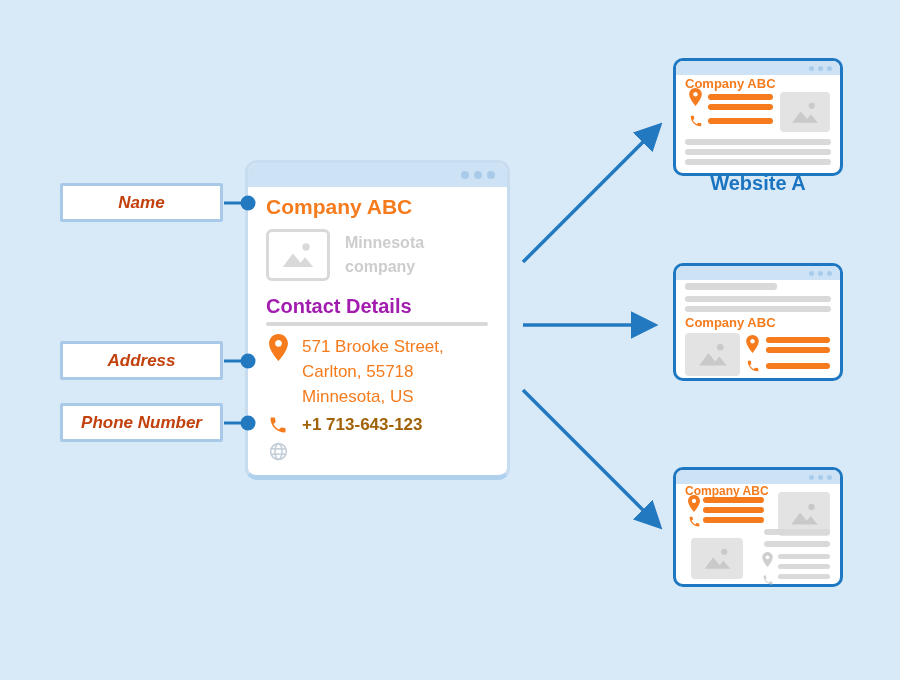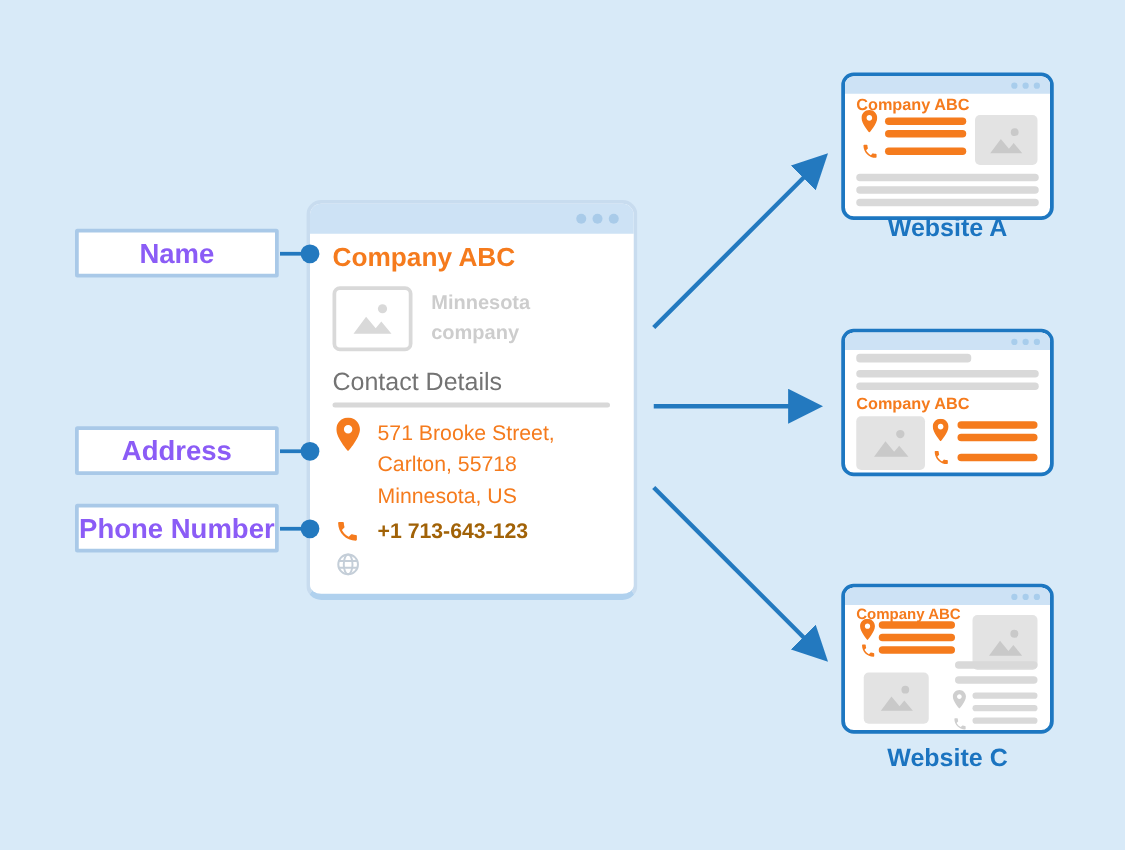--- a/index.html
+++ b/index.html
@@ -6,37 +6,37 @@
   body { background:#d8eaf8; font-family:"Liberation Sans", sans-serif; }
   .canvas { position:relative; width:900px; height:680px; background:#d8eaf8; overflow:hidden; }
 
   
   .overlay { position:absolute; left:0; top:0; width:900px; height:680px; z-index:5; pointer-events:none; }
 
   
   .label-box { position:absolute; width:163px; height:39px; background:#ffffff;
     border:3px solid #a9c9e8; border-radius:2px; display:flex; align-items:center; justify-content:center;
     z-index:2; }
-  .label-box span { font-size:22px; font-weight:bold; color:#8b5cf6; }
+  .label-box span { font-size:17px; font-weight:bold; color:#c2410c;font-style:italic; }
 
   
   .main-card { position:absolute; left:245px; top:160px; width:265px; height:320px;
     background:#ffffff; border:3px solid #c8dcef; border-bottom:5px solid #b0d1ee;
     border-radius:12px; z-index:1; }
   .card-titlebar { height:24px; background:#cde2f5; border-radius:9px 9px 0 0;
     display:flex; align-items:center; justify-content:flex-end; padding-right:12px; gap:5px; }
   .card-titlebar .dot { width:8px; height:8px; border-radius:50%; background:#a9cbe9; }
   .card-body { padding:2px 19px 0 18px; }
   .company-name { margin-top:6px; font-size:21px; font-weight:bold; color:#f57b1d; }
   .logo-row { margin-top:10px; display:flex; gap:15px; align-items:center; }
   .ph-outline { width:64px; height:52px; background:#fff; border:3px solid #d9d9d9; border-radius:6px;
     display:flex; align-items:center; justify-content:center; flex:none; }
   .ph-outline svg { fill:#d9d9d9; }
   .desc div { font-size:16px; font-weight:bold; color:#cdcdcd; line-height:24px; }
-  .section-title { margin-top:14px; font-size:20px; font-weight:normal; color:#737373; }
+  .section-title { margin-top:14px; font-size:20px; font-weight:bold; color:#a21caf; }
   .divider { margin-top:4px; height:4px; background:#d8d8d8; border-radius:2px; }
   .contact-rows { margin-top:8px; }
   .crow { display:flex; gap:12px; margin-bottom:6px; }
   .crow.center { align-items:center; }
   .cicon { width:24px; display:flex; justify-content:center; flex:none; }
   .addr-text div { font-size:17px; font-weight:normal; color:#f57b1d; line-height:25px; }
   .phone-text { font-size:17px; font-weight:bold; color:#a16207; }
   .url-text { font-size:15px; font-weight:bold; color:#c4ced8; }
 
   
@@ -257,15 +257,14 @@
       <div class="bar gray" style="left:102px; top:70px; width:52px; height:5px;"></div>
       <div class="bar gray" style="left:102px; top:80px; width:52px; height:5px;"></div>
       <span class="site-icon gray" style="left:86px; top:88px;">
         <svg width="12" height="12" viewBox="0 0 24 24">
             <path d="M6.62 10.79c1.44 2.83 3.76 5.14 6.59 6.59l2.2-2.2c.27-.27.67-.36 1.02-.24 1.12.37 2.33.57 3.57.57.55 0 1 .45 1 1V20c0 .55-.45 1-1 1-9.39 0-17-7.61-17-17 0-.55.45-1 1-1h3.5c.55 0 1 .45 1 1 0 1.25.2 2.45.57 3.57.11.35.03.74-.25 1.02l-2.2 2.2z"></path>
           </svg>
       </span>
       <div class="bar gray" style="left:102px; top:90px; width:52px; height:5px;"></div>
     </div>
   </div>
-  <div class="caption" style="left:673px; top:596px;">Website C</div>
 
 </div>
 
 </body></html>

